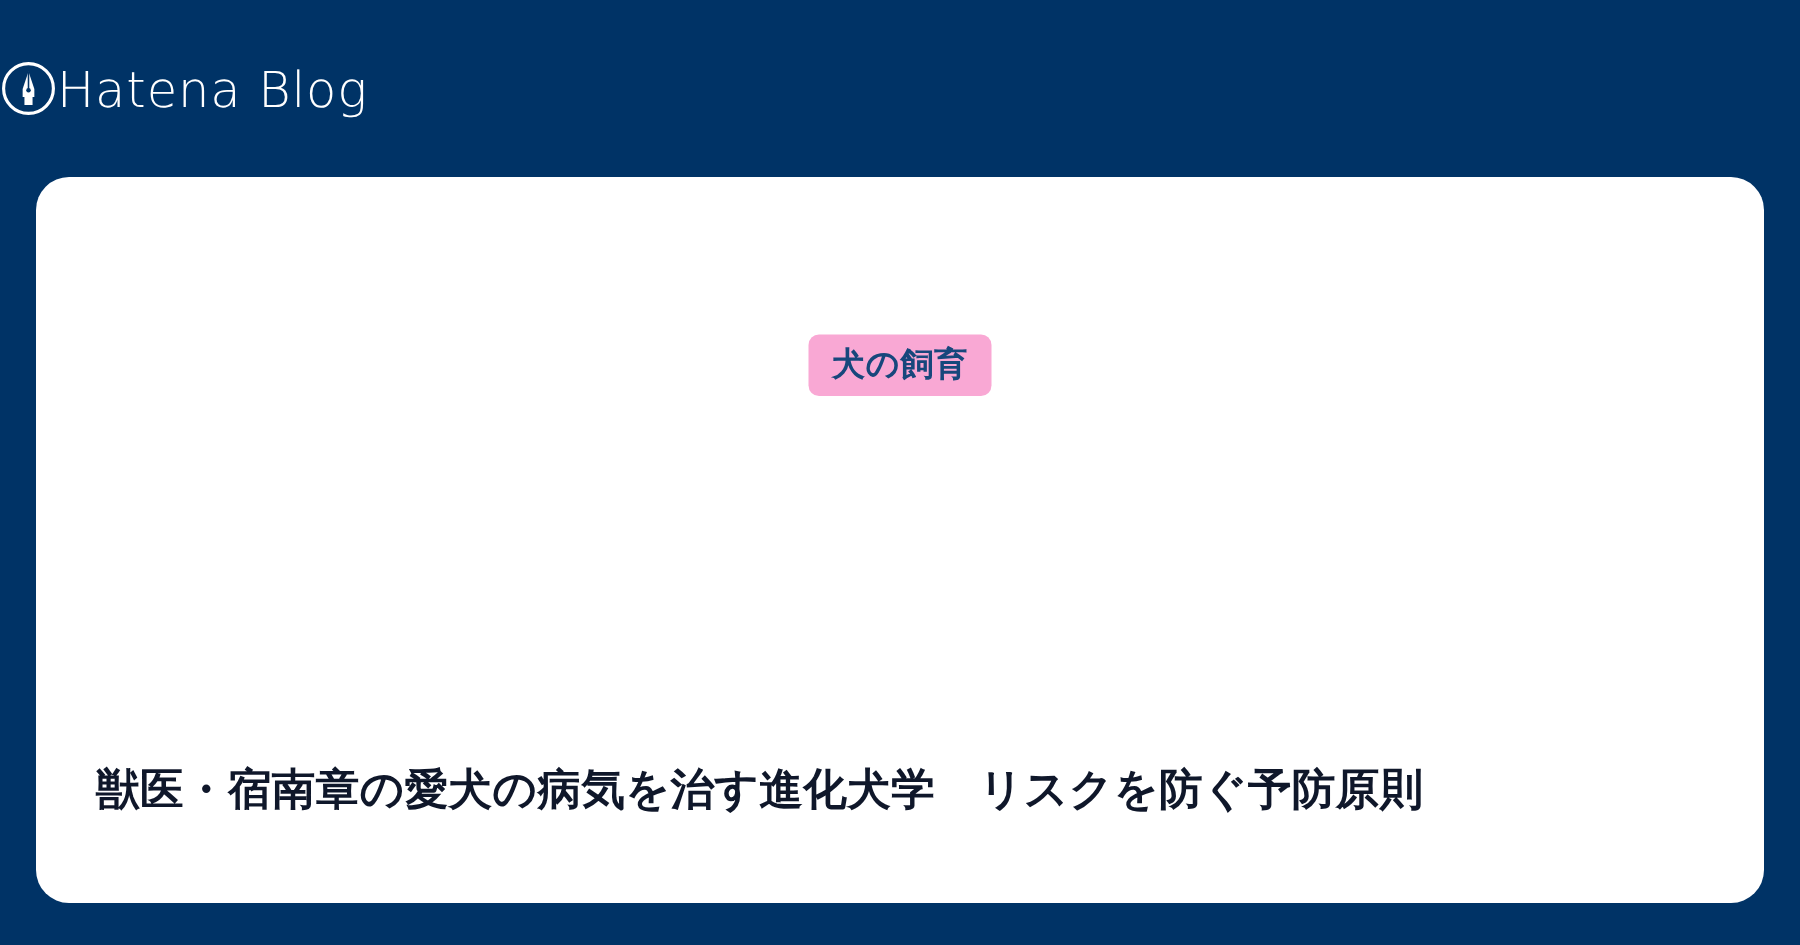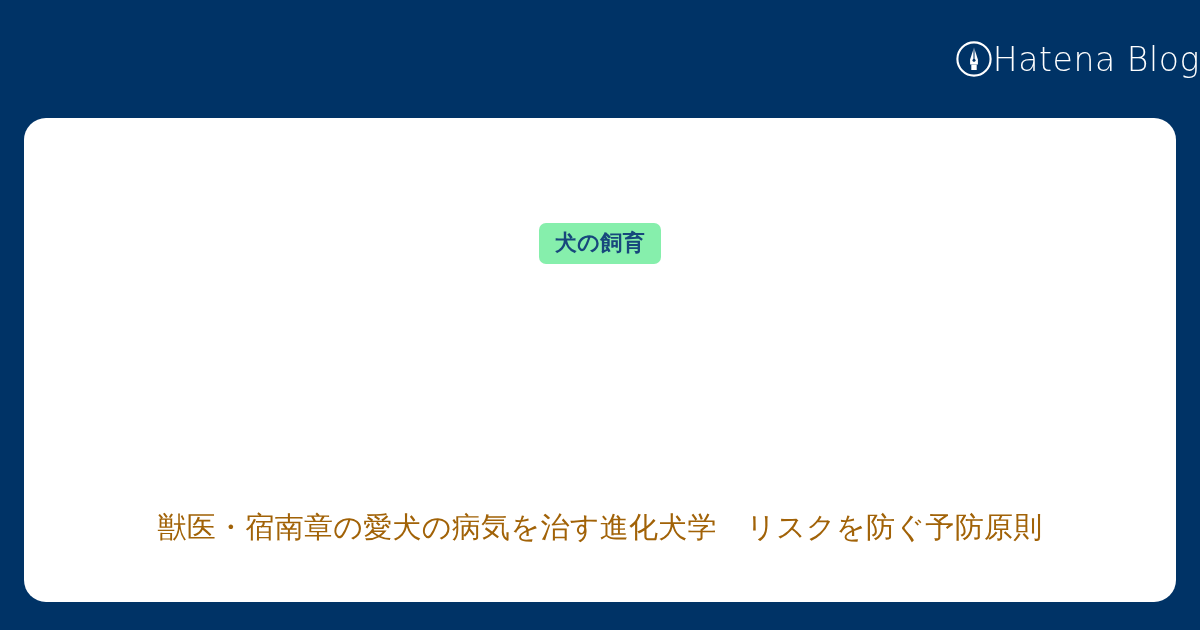--- a/index.html
+++ b/index.html
@@ -17,21 +17,21 @@
   }
 
   
   .header {
     position:absolute;
     top:0; left:0;
     width:1200px;
     height:118px;
     display:flex;
     align-items:center;
-    justify-content:flex-end;
+    justify-content:flex-start;
   }
 
   .logo-mark {
     width:38px;
     height:38px;
     flex:0 0 38px;
     display:block;
   }
 
   .logo-text {
@@ -67,21 +67,21 @@
   .badge-row {
     position:absolute;
     top:105px;
     left:0;
     width:100%;
     text-align:center;
   }
 
   .badge {
     display:inline-block;
-    background:#86efac;
+    background:#f9a8d4;
     color:#17477c;
     font-size:22px;
     font-weight:700;
     line-height:1;
     padding:9px 16px 10px 16px;
     border-radius:7px;
     letter-spacing:0.5px;
   }
 
   
@@ -98,24 +98,23 @@
     letter-spacing:0.5px;
     word-break:break-word;
   }
 
   
   .blog-title {
     position:absolute;
     top:391px;
     left:40px;
     width:1072px;
-    text-align:center;
-    color:#a16207;
+    color:#0f172a;
     font-size:29px;
-    font-weight:400;
+    font-weight:700;
     line-height:1.3;
     letter-spacing:0.3px;
     white-space:nowrap;
   }
 </style>
 </head>
 <body>
 
 <div class="header">
 

